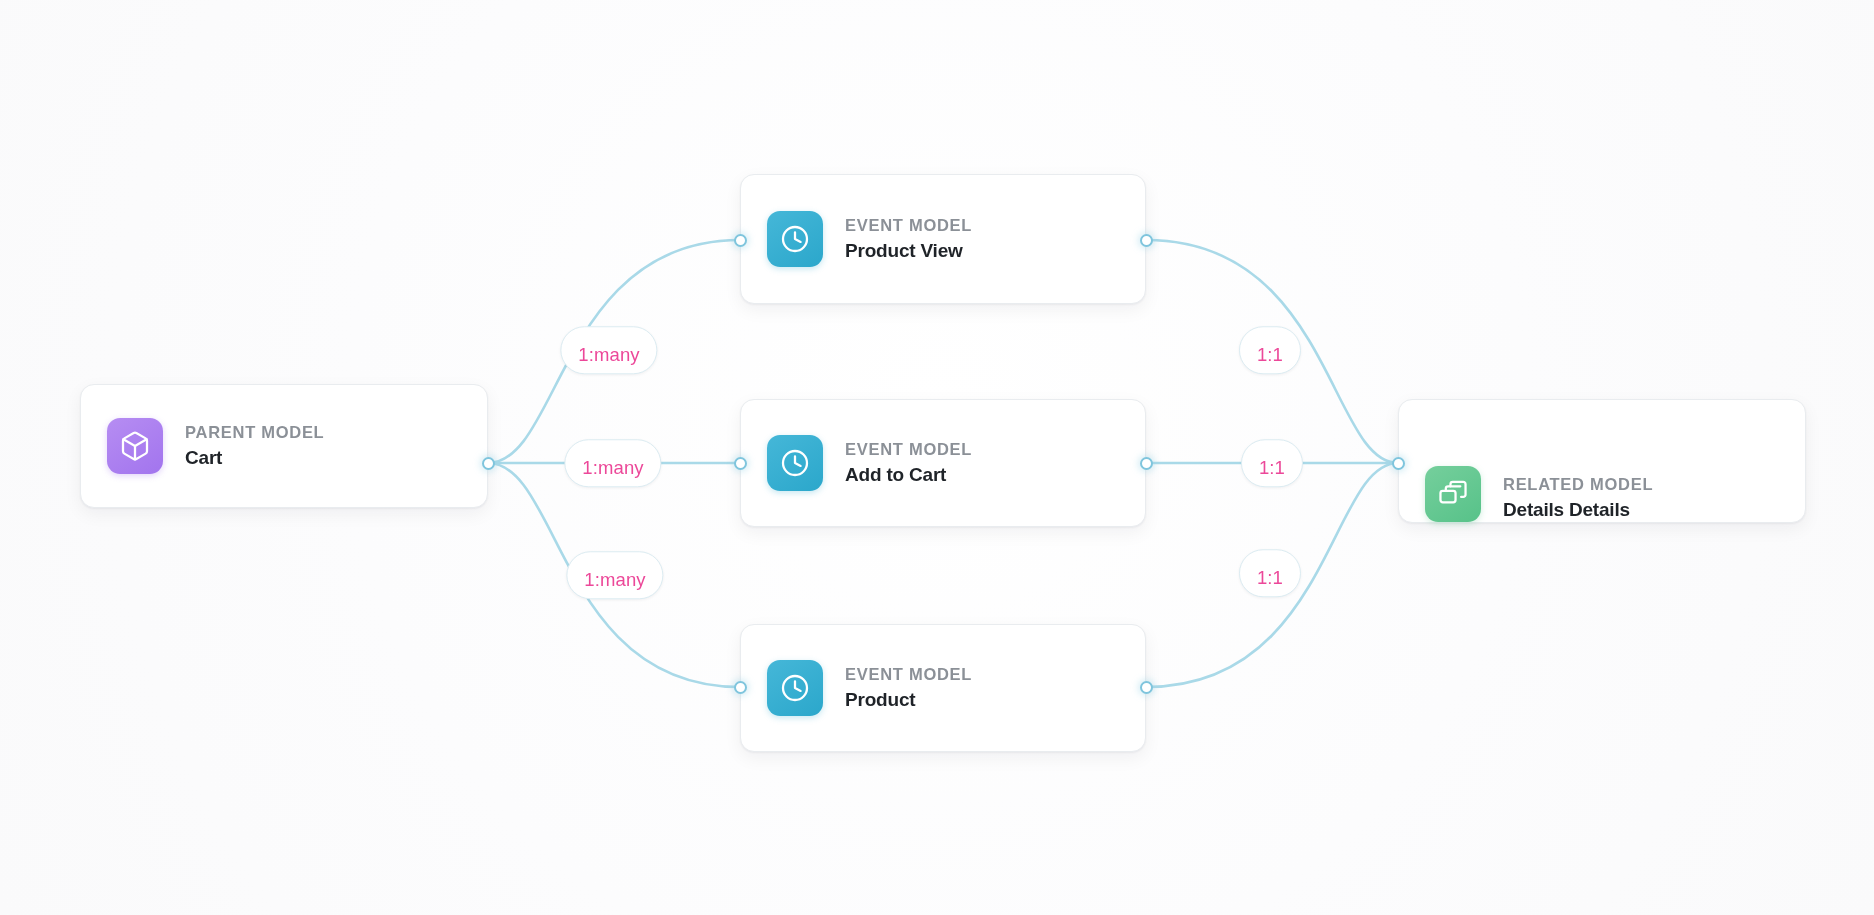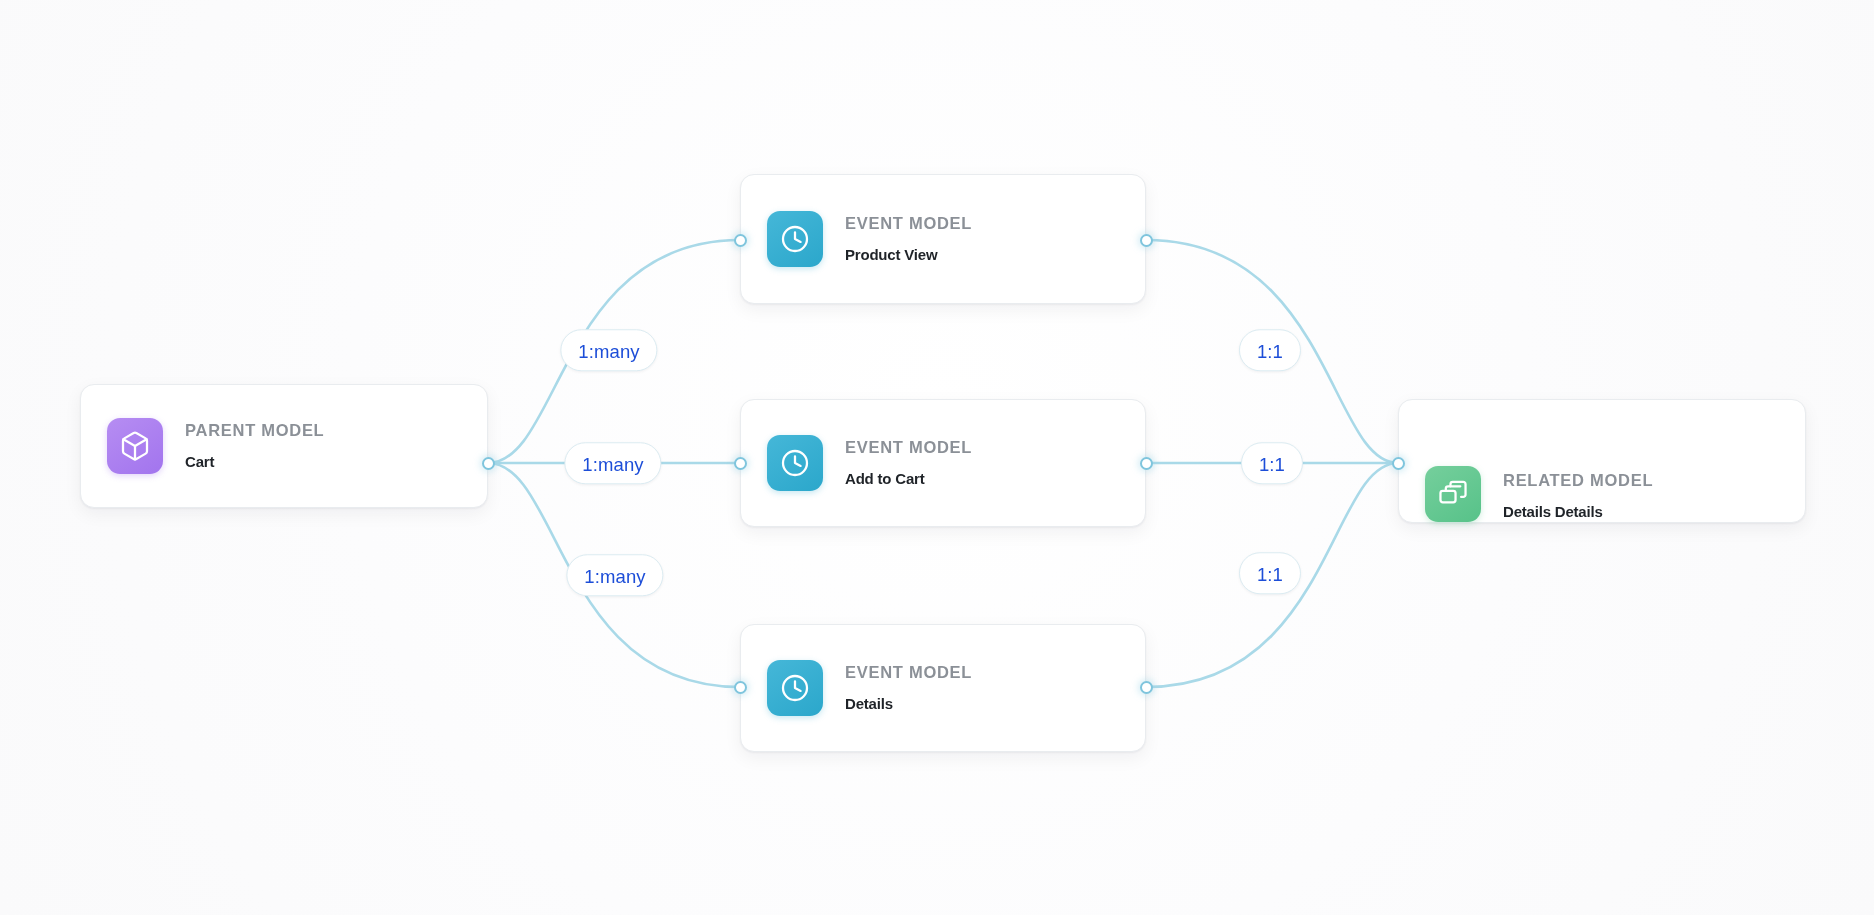--- a/index.html
+++ b/index.html
@@ -72,34 +72,34 @@
   }
   .icon-related {
     background: linear-gradient(145deg, #75cf9c 0%, #57c289 100%);
     box-shadow: 0 2px 6px rgba(90,195,140,0.28);
   }
 
   .node-text {
     display: flex;
     flex-direction: column;
     justify-content: center;
-    gap: 12px;
+    gap: 3px;
     min-width: 0;
   }
   .node-kicker {
     font-size: 16.5px;
     font-weight: 600;
     letter-spacing: 0.72px;
     color: #8b9097;
     text-transform: uppercase;
     white-space: nowrap;
     line-height: 1.2;
   }
   .node-title {
-    font-size: 15px;
+    font-size: 19px;
     font-weight: 700;
     color: #1f2328;
     white-space: nowrap;
     line-height: 1.25;
     letter-spacing: -0.2px;
   }
 
   
   .port {
     position: absolute;
@@ -114,23 +114,23 @@
     box-sizing: border-box;
   }
 
   
   .rel-pill {
     position: absolute;
     transform: translate(-50%, -50%);
     background: #ffffff;
     border: 1.3px solid #dcecf2;
     border-radius: 999px;
-    padding: 13px 17px 8px;
+    padding: 19px 17px 8px;
     font-size: 18.5px;
-    color: #1d4ed8;
+    color: #ec4899;
     line-height: 1;
     white-space: nowrap;
     box-shadow: 0 1px 3px rgba(16,24,40,0.055);
     letter-spacing: 0.1px;
   }
 </style>
 </head>
 <body>
 
 <div id="canvas">
@@ -194,21 +194,21 @@
 
   <div class="node" style="left:740px; top:624px; width:406px; height:128px;">
     <div class="node-icon icon-event">
       <svg width="32" height="32" viewBox="0 0 24 24" fill="none" stroke="#ffffff" stroke-width="1.7" stroke-linecap="round" stroke-linejoin="round">
         <circle cx="12" cy="12" r="9"></circle>
         <polyline points="12 7 12 12 16.2 14.2"></polyline>
       </svg>
     </div>
     <div class="node-text">
       <div class="node-kicker">EVENT MODEL</div>
-      <div class="node-title">Details</div>
+      <div class="node-title">Product</div>
     </div>
   </div>
 
   <div class="node" style="left:1398px; top:399px; width:408px; height:124px;align-items:flex-end;">
     <div class="node-icon icon-related">
       <svg width="32" height="32" viewBox="0 0 24 24" fill="none" stroke="#ffffff" stroke-width="1.7" stroke-linecap="round" stroke-linejoin="round">
         <rect x="2.6" y="9.6" width="11.3" height="8.6" rx="1.7"></rect>
         <path d="M6.6 9.6V7.9a1.7 1.7 0 0 1 1.7-1.7h9.2"></path>
         <path d="M10.1 6.2V4.6a1.7 1.7 0 0 1 1.7-1.7h7.9a1.7 1.7 0 0 1 1.7 1.7v7.9a1.7 1.7 0 0 1-1.7 1.7h-1.6"></path>
       </svg>

